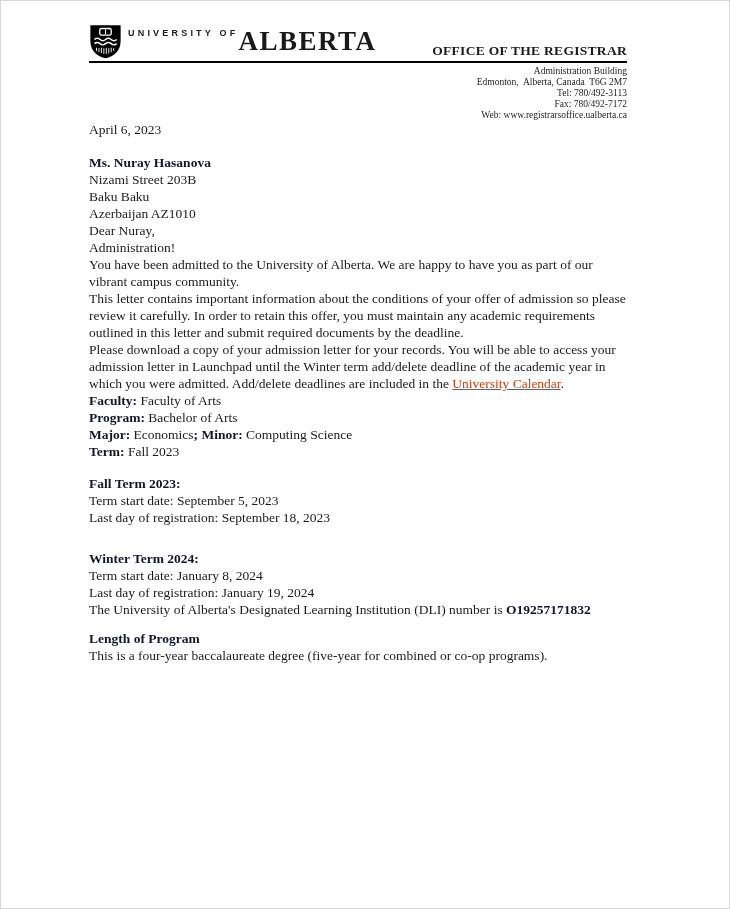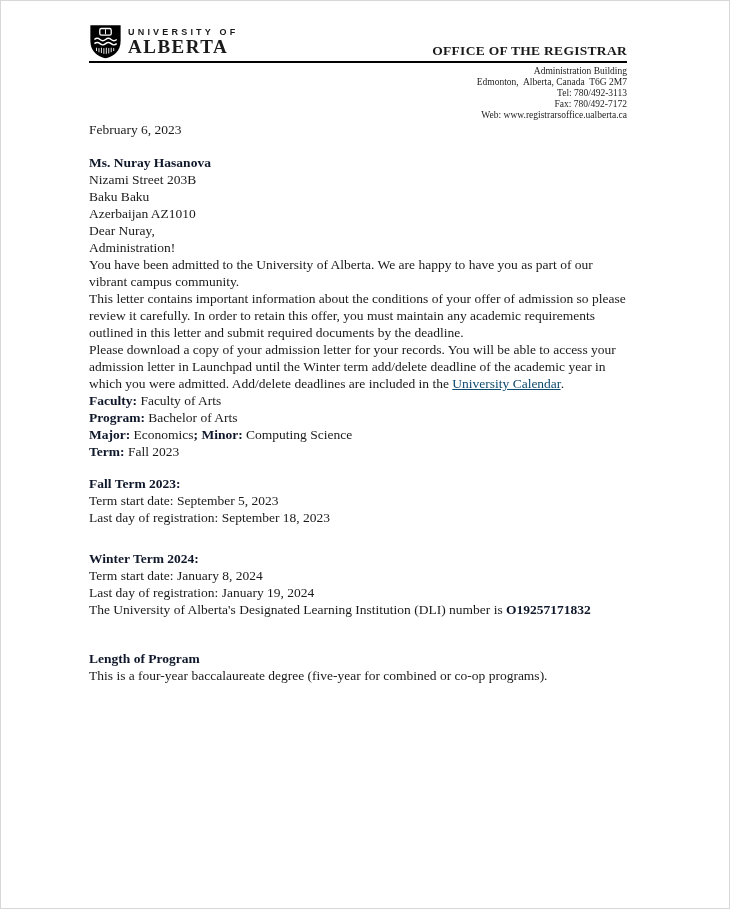--- a/index.html
+++ b/index.html
@@ -25,32 +25,32 @@
     justify-content: space-between;
     align-items: flex-end;
     height: 37px;
   }
   .logo {
     display: flex;
     align-items: center;
     gap: 6px;
   }
   .logo-shield { display: block; }
-  .logo-text { display: flex; flex-direction: column; line-height: 1; }
+  .logo-text { display: flex; line-height: 1; }
   .logo-university {
     font-family: "Liberation Sans", "DejaVu Sans", sans-serif;
     font-weight: 700;
     font-size: 9px;
     letter-spacing: 3.2px;
     margin-bottom: 1px;
   }
   .logo-alberta {
     font-family: "Liberation Serif", serif;
     font-weight: 700;
-    font-size: 19px;
+    font-size: 27px;
     letter-spacing: 1.5px;
     line-height: 0.95;
   }
   .office-title {
     font-weight: 700;
     font-size: 13.5px;
     letter-spacing: 0.3px;
     padding-bottom: 1px;
   }
   .header-rule {
@@ -80,24 +80,24 @@
   .salutation  { margin-top: 32px; }
   .congrats    { margin-top: 17px; }
   .para-admitted   { margin-top: 15px; }
   .para-conditions { margin-top: 16px; }
   .para-download   { margin-top: 31px; }
   .program-block   { }
   .term-line       { margin-top: 16px; }
   .fall-term       { margin-top: 15px; }
   .winter-term     { margin-top: 24px; }
   .dli-line        { margin-top: 16px; }
-  .length-block    { margin-top: 32px; }
+  .length-block    { margin-top: 12px; }
 
   a.cal-link {
-    color: #0c4a6e;
+    color: #c2410c;
     text-decoration: underline;
     cursor: pointer;
   }
 </style>
 </head>
 <body>
 
 <div class="page">
   <div class="content">
 
@@ -135,21 +135,21 @@
         <div>Administration Building</div>
         <div>Edmonton,  Alberta, Canada  T6G 2M7</div>
         <div>Tel: 780/492-3113</div>
         <div>Fax: 780/492-7172</div>
         <div>Web: www.registrarsoffice.ualberta.ca</div>
       </div>
     </div>
 
     <div class="letter">
 
-      <p class="date">February 6, 2023</p>
+      <p class="date">April 6, 2023</p>
 
       <div class="recipient">
         <div class="line bold">Ms. Nuray Hasanova</div>
         <div class="line">Nizami Street 203B</div>
         <div class="line">Baku Baku</div>
         <div class="line">Azerbaijan AZ1010</div>
       </div>
 
       <p class="salutation">Dear Nuray,</p>
 

